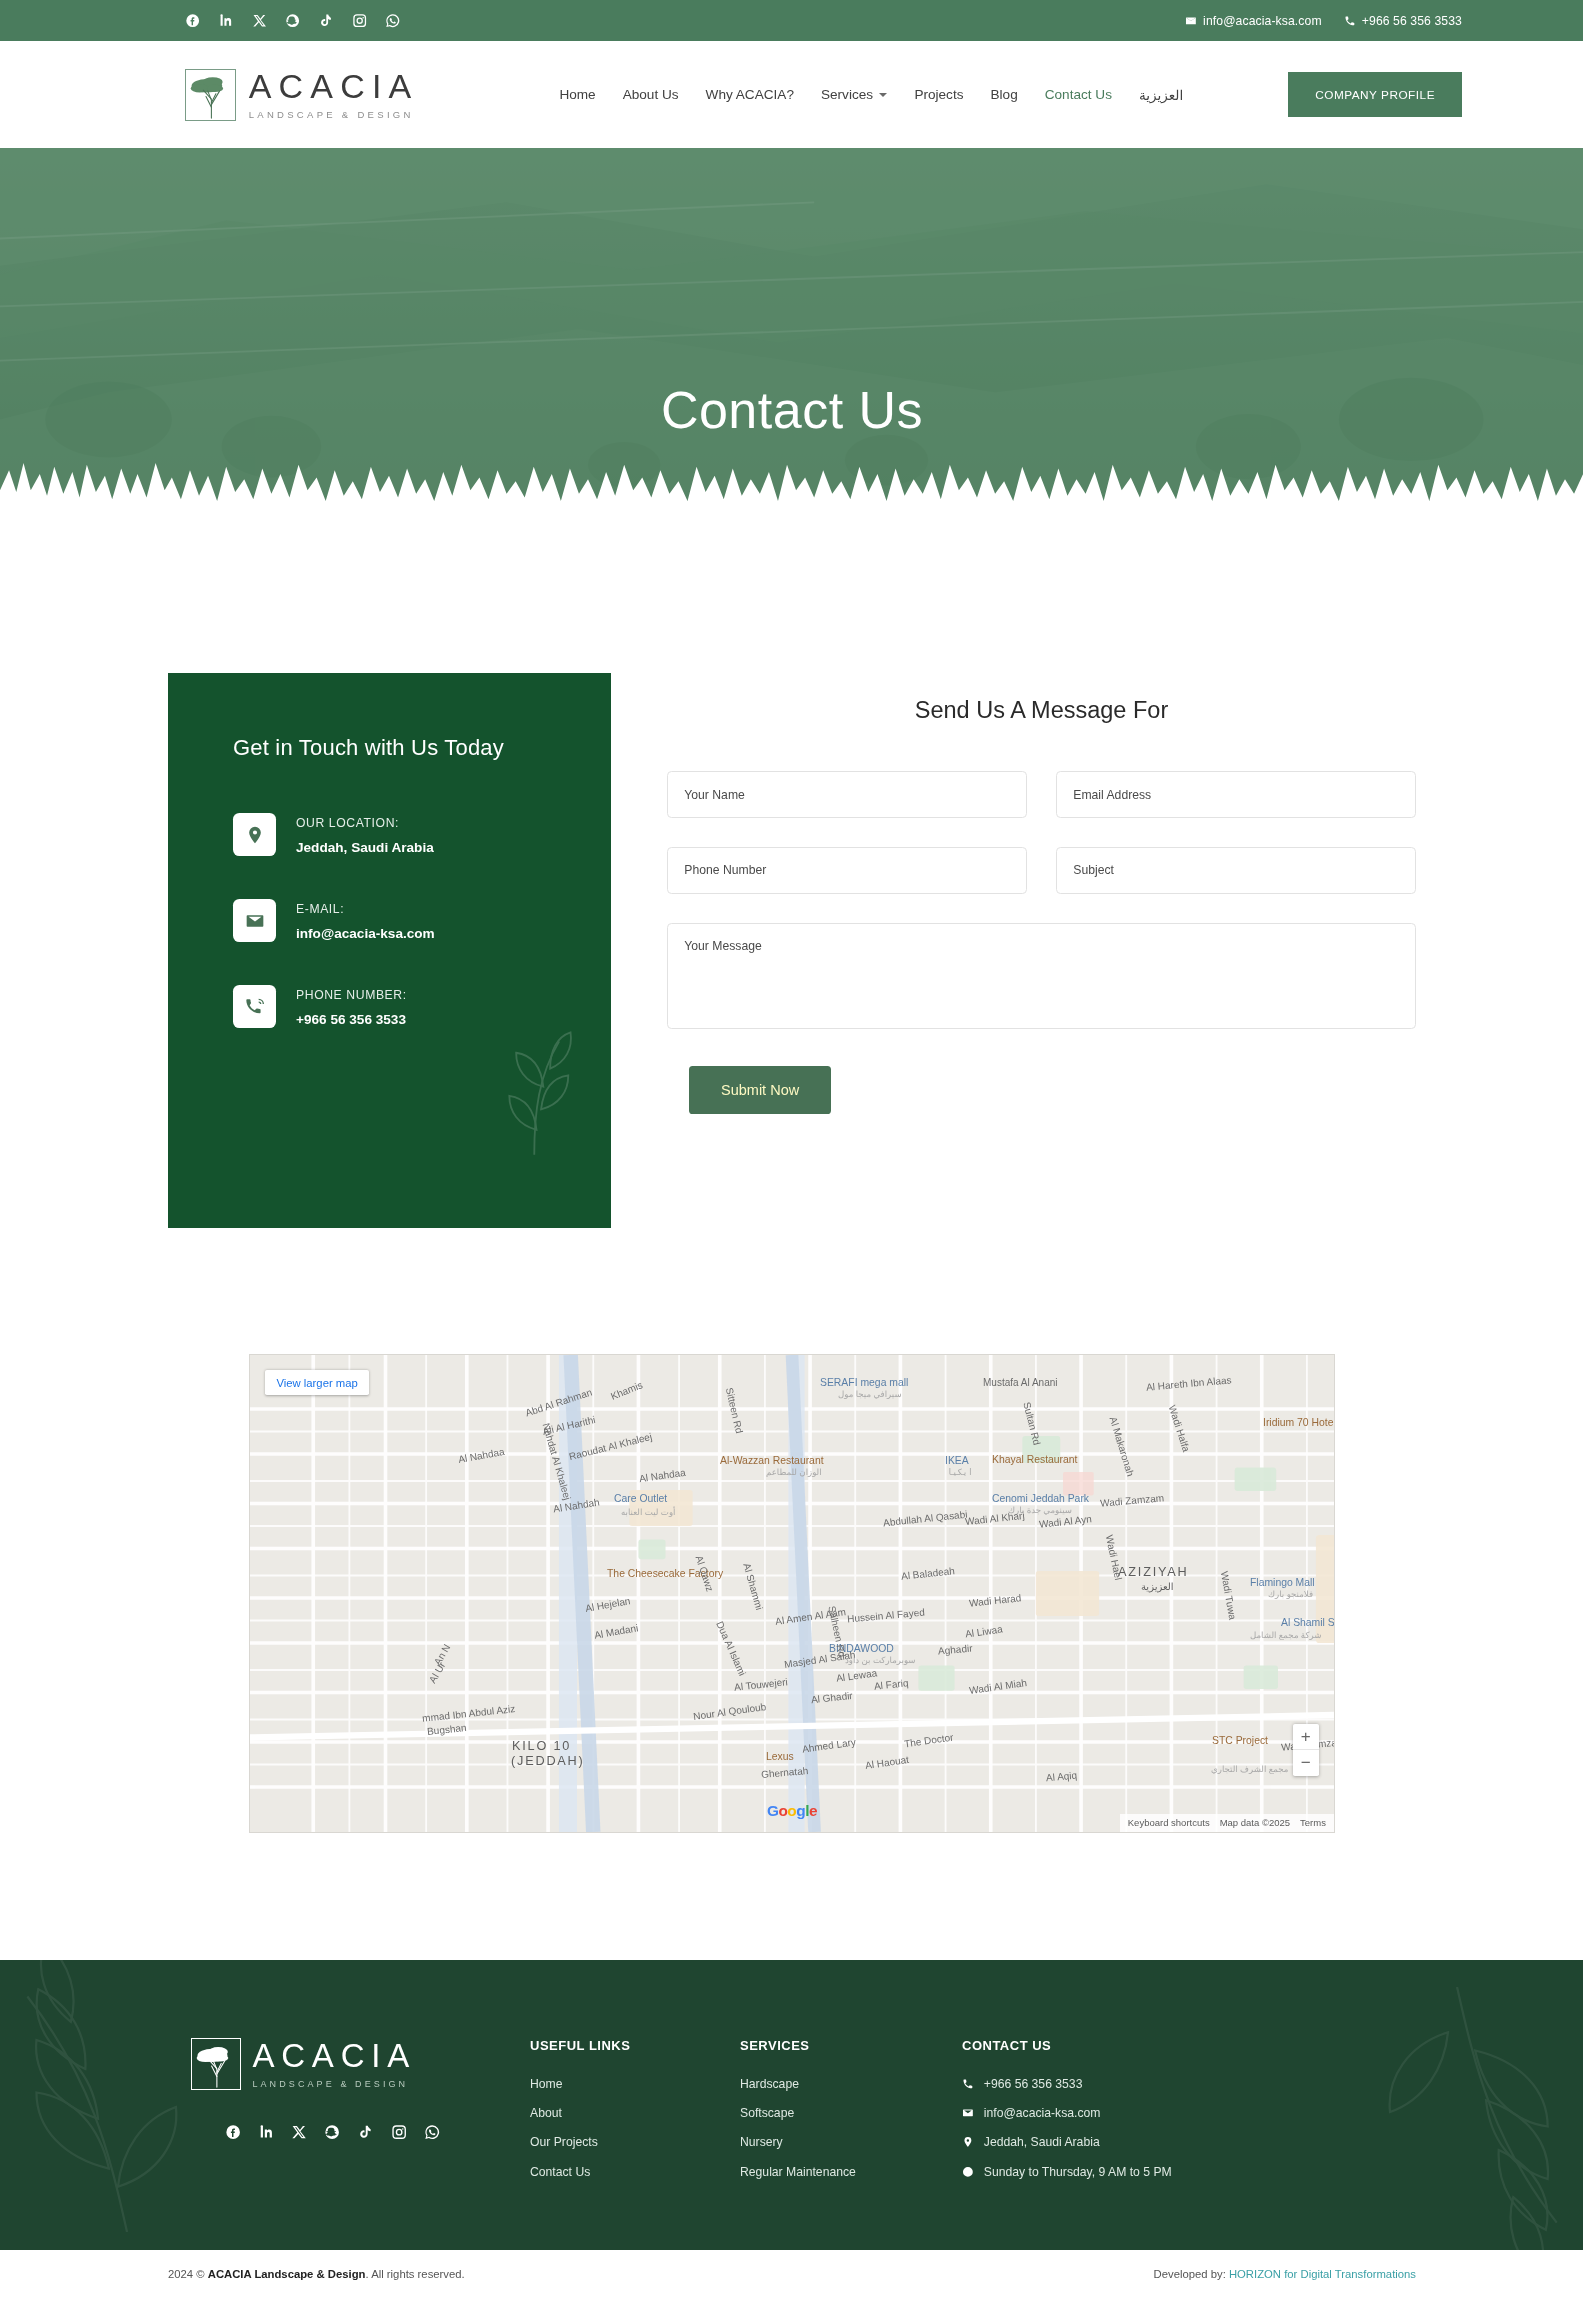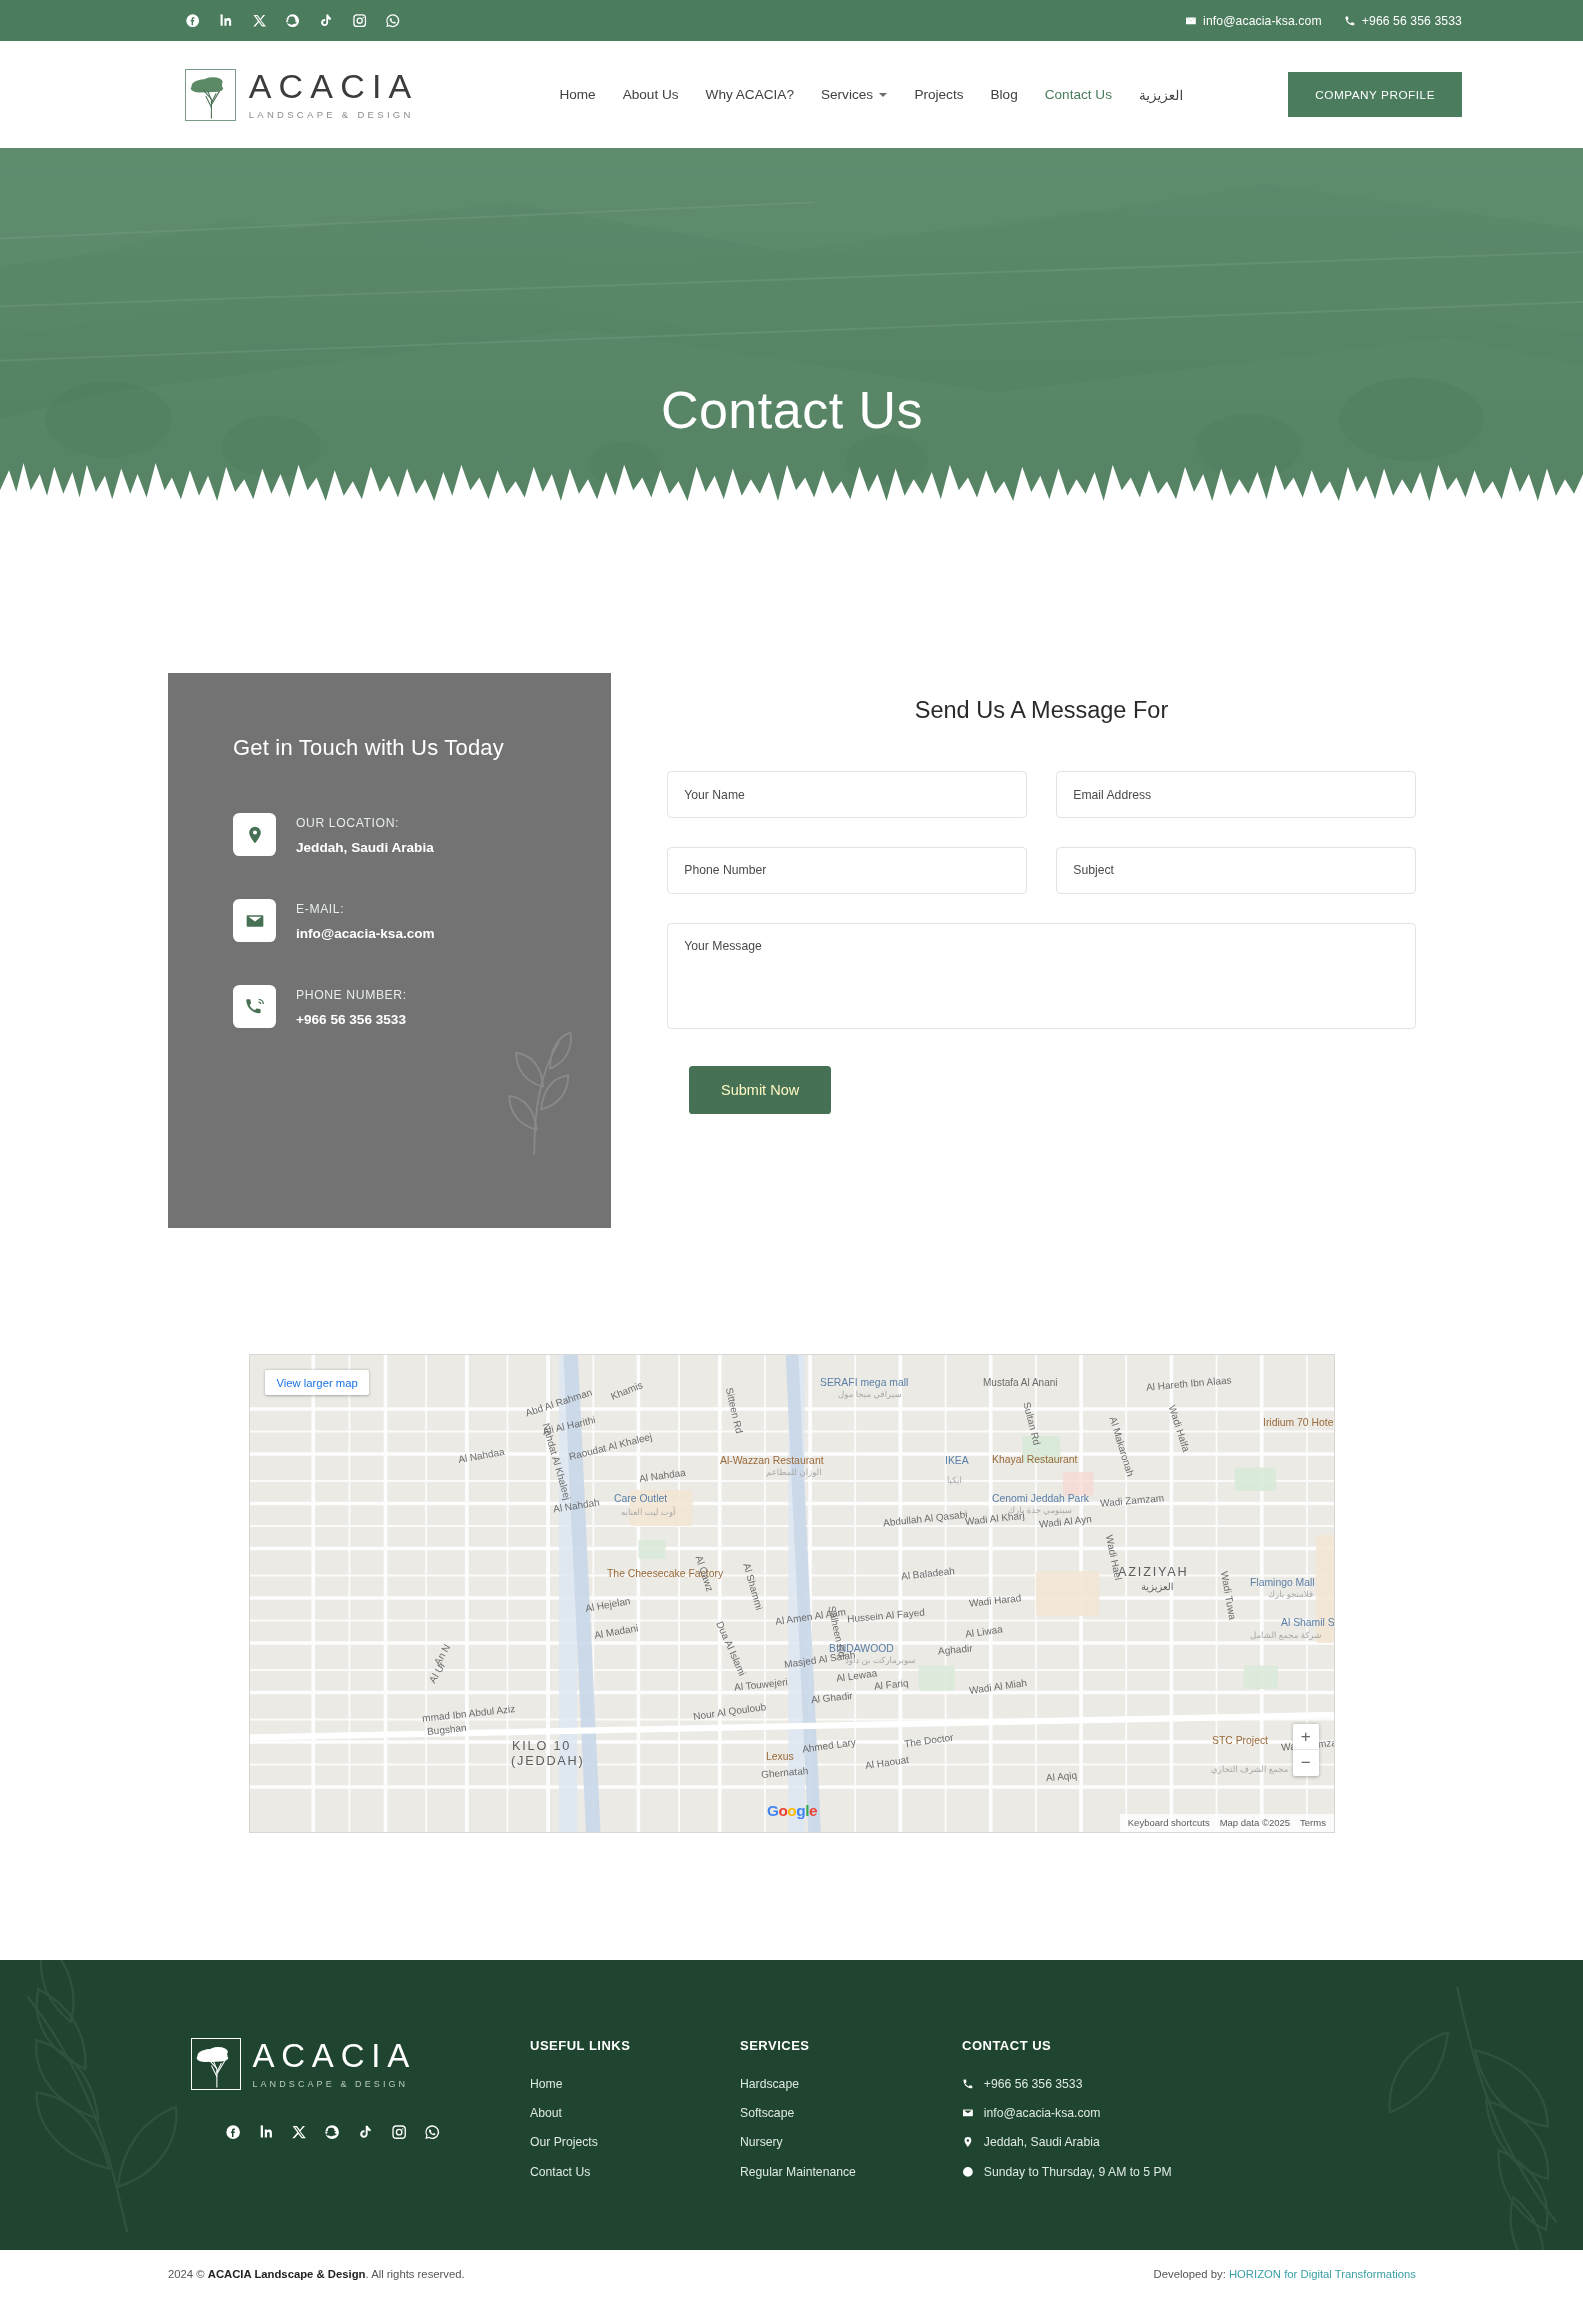--- a/index.html
+++ b/index.html
@@ -103,21 +103,21 @@
 
   
   .contact-section {
     padding: 154px 0 54px;
     display: flex;
     justify-content: center;
   }
   .contact-wrap { width: 1248px; display: flex; align-items: flex-start; }
   .info-card {
     width: 443px; min-height: 555px;
-    background: #737373;
+    background: #14532d;
     padding: 62px 52px 36px 65px;
     position: relative; overflow: hidden;
     flex: 0 0 443px;
   }
   .info-card h3 {
     color: #ffffff; font-size: 22px; font-weight: 400;
     margin-bottom: 52px; letter-spacing: 0.2px;
   }
   .info-row { display: flex; align-items: flex-start; gap: 20px; margin-bottom: 43px; }
   .info-ico {
@@ -567,21 +567,21 @@
         <div class="map-label ml-street" style="left: 303px; top: 145px; transform: rotate(-9deg);">Al Nahdah</div>
         <div class="map-label ml-street" style="left: 208px; top: 95px; transform: rotate(-10deg);">Al Nahdaa</div>
         <div class="map-label ml-poi-blue" style="left: 364px; top: 138px;">Care Outlet</div>
         <div class="map-label ml-ar" style="left: 371px; top: 152px;">أوت ليت العنابه</div>
         <div class="map-label ml-poi-blue" style="left: 570px; top: 22px;">SERAFI mega mall</div>
         <div class="map-label ml-ar" style="left: 588px; top: 34px;">سيرافي ميجا مول</div>
         <div class="map-label ml-street" style="left: 733px; top: 22px;">Mustafa Al Anani</div>
         <div class="map-label ml-poi" style="left: 470px; top: 100px;">Al-Wazzan Restaurant</div>
         <div class="map-label ml-ar" style="left: 516px; top: 112px;">الوزان للمطاعم</div>
         <div class="map-label ml-poi-blue" style="left: 695px; top: 100px;">IKEA</div>
-        <div class="map-label ml-ar" style="left: 697px; top: 120px;">ايكيا</div>
+        <div class="map-label ml-ar" style="left: 697px; top: 112px; font-family: Liberation Mono, monospace;">ايكيا</div>
         <div class="map-label ml-poi" style="left: 742px; top: 99px;">Khayal Restaurant</div>
         <div class="map-label ml-poi-blue" style="left: 742px; top: 138px;">Cenomi Jeddah Park</div>
         <div class="map-label ml-ar" style="left: 758px; top: 150px;">سينومي جدة بارك</div>
         <div class="map-label ml-poi" style="left: 357px; top: 213px;">The Cheesecake Factory</div>
         <div class="map-label ml-street" style="left: 335px; top: 244px; transform: rotate(-10deg);">Al Hejelan</div>
         <div class="map-label ml-street" style="left: 344px; top: 271px; transform: rotate(-10deg);">Al Madani</div>
         <div class="map-label ml-street" style="left: 436px; top: 213px; transform: rotate(72deg);">Al Qawz</div>
         <div class="map-label ml-street" style="left: 479px; top: 226px; transform: rotate(74deg);">Al Shammi</div>
         <div class="map-label ml-street" style="left: 525px; top: 256px; transform: rotate(-8deg);">Al Amen Al Aam</div>
         <div class="map-label ml-street" style="left: 452px; top: 288px; transform: rotate(66deg);">Dua Al Islami</div>

